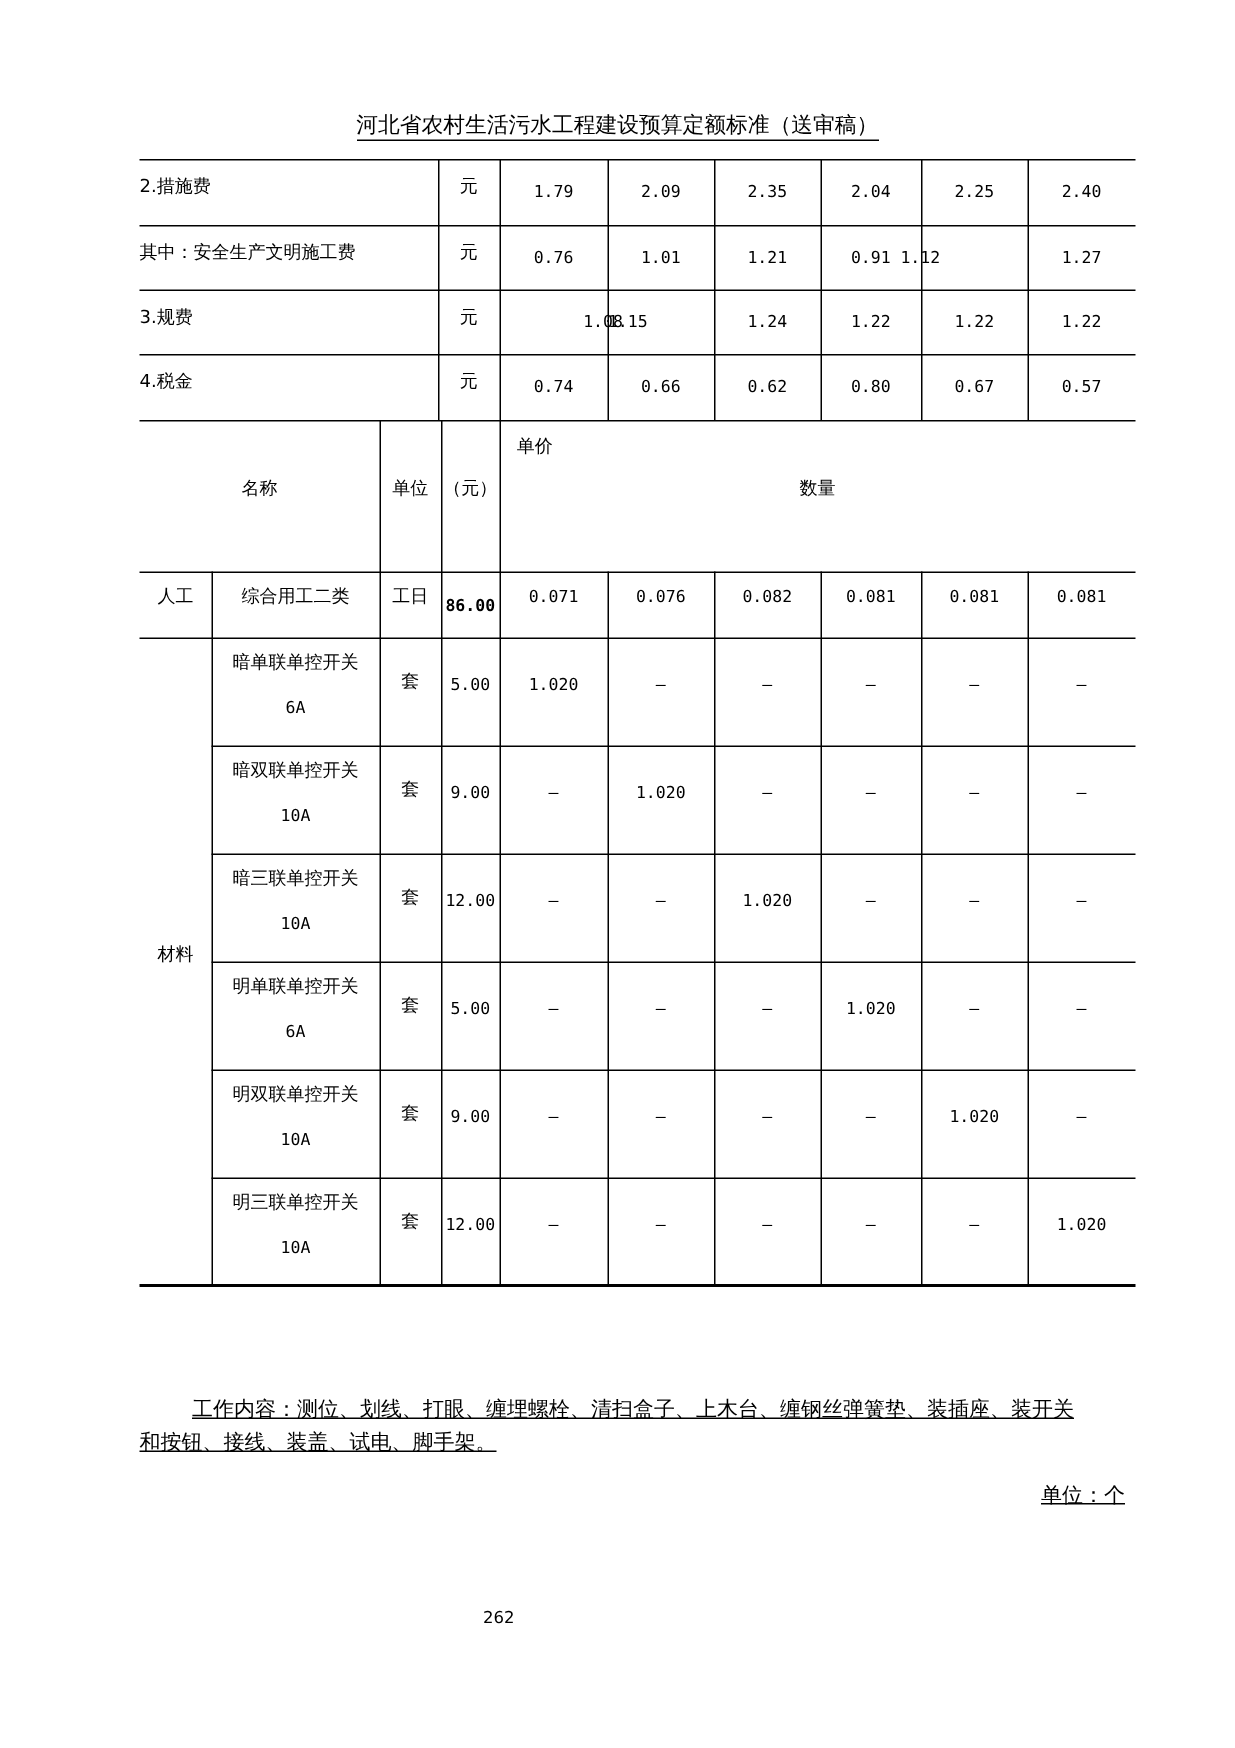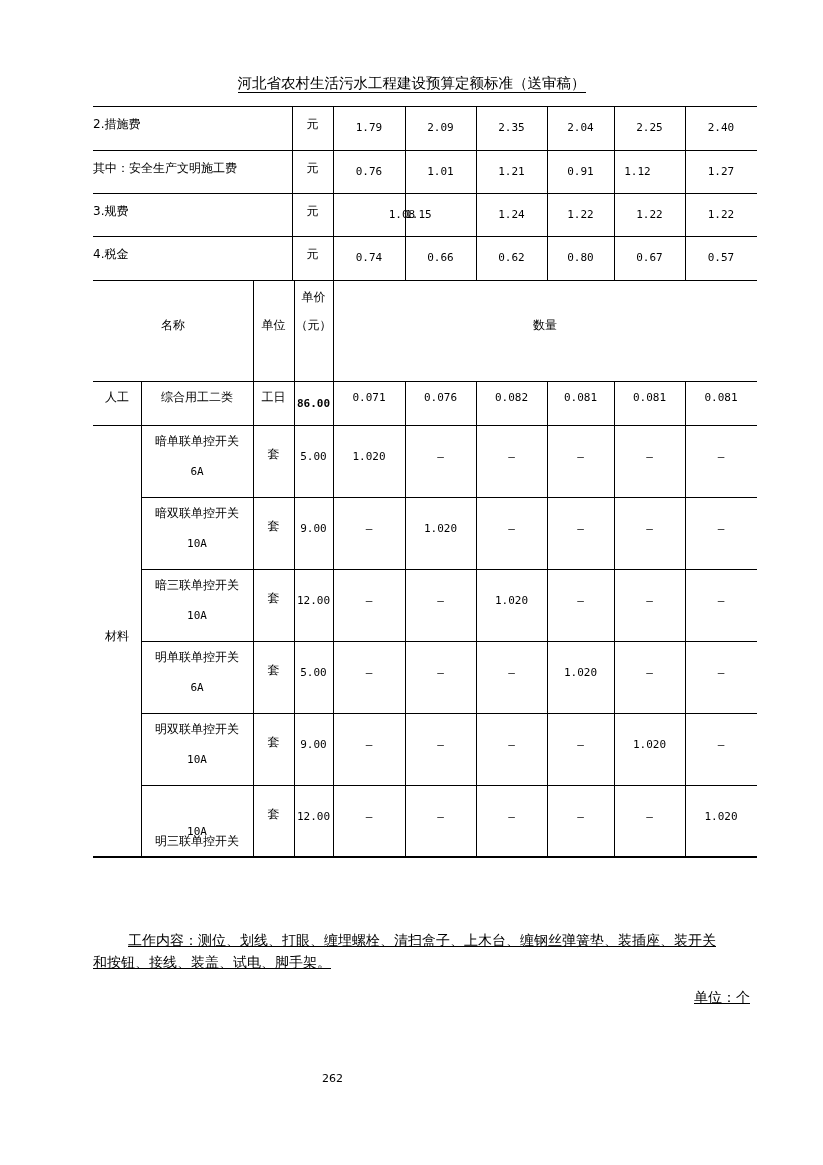--- a/index.html
+++ b/index.html
@@ -39,21 +39,21 @@
     <div class="cell " style="left: 476px; width: 71px; top: 121px;">2.35</div>
     <div class="cell " style="left: 547px; width: 67px; top: 121px;">2.04</div>
     <div class="cell " style="left: 614px; width: 71px; top: 121px;">2.25</div>
     <div class="cell " style="left: 685px; width: 72px; top: 121px;">2.40</div>
     <div class="cell cn left" style="left: 93px; width: 199px; top: 160px;">其中：安全生产文明施工费</div>
     <div class="cell cn" style="left: 292px; width: 41px; top: 160px;">元</div>
     <div class="cell " style="left: 333px; width: 72px; top: 165px;">0.76</div>
     <div class="cell " style="left: 405px; width: 71px; top: 165px;">1.01</div>
     <div class="cell " style="left: 476px; width: 71px; top: 165px;">1.21</div>
     <div class="cell " style="left: 547px; width: 67px; top: 165px;">0.91</div>
-    <div class="cell " style="left: 602px; width: 71px; top: 165px;">1.12</div>
+    <div class="cell " style="left: 578px; width: 71px; top: 165px;">1.12</div>
     <div class="cell " style="left: 685px; width: 72px; top: 165px;">1.27</div>
     <div class="cell cn left" style="left: 93px; width: 199px; top: 203px;">3.规费</div>
     <div class="cell cn" style="left: 292px; width: 41px; top: 203px;">元</div>
     <div class="cell " style="left: 333px; width: 72px; top: 208px; margin-left: 33px;">1.08</div>
     <div class="cell " style="left: 383px; width: 71px; top: 208px;">1.15</div>
     <div class="cell " style="left: 476px; width: 71px; top: 208px;">1.24</div>
     <div class="cell " style="left: 547px; width: 67px; top: 208px;">1.22</div>
     <div class="cell " style="left: 614px; width: 71px; top: 208px;">1.22</div>
     <div class="cell " style="left: 685px; width: 72px; top: 208px;">1.22</div>
     <div class="cell cn left" style="left: 93px; width: 199px; top: 246px;">4.税金</div>
@@ -63,21 +63,21 @@
     <div class="cell " style="left: 476px; width: 71px; top: 251px;">0.62</div>
     <div class="cell " style="left: 547px; width: 67px; top: 251px;">0.80</div>
     <div class="cell " style="left: 614px; width: 71px; top: 251px;">0.67</div>
     <div class="cell " style="left: 685px; width: 72px; top: 251px;">0.57</div>
     <div class="vl" style="left: 253px; top: 280px; height: 578px;"></div>
     <div class="vl" style="left: 294px; top: 280px; height: 578px;"></div>
     <div class="vl" style="left: 333px; top: 280px; height: 578px;"></div>
     <div class="hl" style="left: 93px; width: 664px; top: 381px;"></div>
     <div class="cell cn" style="left: 93px; width: 160px; top: 317px;">名称</div>
     <div class="cell cn" style="left: 253px; width: 41px; top: 317px;">单位</div>
-    <div class="cell cn" style="left: 294px; width: 39px; top: 289px;">单价</div>
+    <div class="cell cn" style="left: 294px; width: 39px; top: 289px; padding-left: 43px;">单价</div>
     <div class="cell cn" style="left: 294px; width: 39px; top: 317px;">（元）</div>
     <div class="cell cn" style="left: 333px; width: 424px; top: 317px;">数量</div>
     <div class="vl" style="left: 141px; top: 381px; height: 477px;"></div>
     <div class="vl" style="left: 405px; top: 381px; height: 477px;"></div>
     <div class="vl" style="left: 476px; top: 381px; height: 477px;"></div>
     <div class="vl" style="left: 547px; top: 381px; height: 477px;"></div>
     <div class="vl" style="left: 614px; top: 381px; height: 477px;"></div>
     <div class="vl" style="left: 685px; top: 381px; height: 477px;"></div>
     <div class="hl" style="left: 93px; width: 664px; top: 425px;"></div>
     <div class="cell cn" style="left: 93px; width: 48px; top: 389px;">人工</div>
@@ -140,21 +140,21 @@
     <div class="cell cn" style="left: 141px; width: 112px; top: 721px;">明双联单控开关</div>
     <div class="cell " style="left: 141px; width: 112px; top: 753px;">10A</div>
     <div class="cell cn" style="left: 253px; width: 41px; top: 734px;">套</div>
     <div class="cell " style="left: 294px; width: 39px; top: 738px;">9.00</div>
     <div class="cell " style="left: 333px; width: 72px; top: 738px;">–</div>
     <div class="cell " style="left: 405px; width: 71px; top: 738px;">–</div>
     <div class="cell " style="left: 476px; width: 71px; top: 738px;">–</div>
     <div class="cell " style="left: 547px; width: 67px; top: 738px;">–</div>
     <div class="cell " style="left: 614px; width: 71px; top: 738px;">1.020</div>
     <div class="cell " style="left: 685px; width: 72px; top: 738px;">–</div>
-    <div class="cell cn" style="left: 141px; width: 112px; top: 793px; margin-top: 40px;">明三联单控开关</div>
+    <div class="cell cn" style="left: 141px; width: 112px; top: 793px;">明三联单控开关</div>
     <div class="cell " style="left: 141px; width: 112px; top: 825px;">10A</div>
     <div class="cell cn" style="left: 253px; width: 41px; top: 806px;">套</div>
     <div class="cell " style="left: 294px; width: 39px; top: 810px;">12.00</div>
     <div class="cell " style="left: 333px; width: 72px; top: 810px;">–</div>
     <div class="cell " style="left: 405px; width: 71px; top: 810px;">–</div>
     <div class="cell " style="left: 476px; width: 71px; top: 810px;">–</div>
     <div class="cell " style="left: 547px; width: 67px; top: 810px;">–</div>
     <div class="cell " style="left: 614px; width: 71px; top: 810px;">–</div>
     <div class="cell " style="left: 685px; width: 72px; top: 810px;">1.020</div>
   </div>

